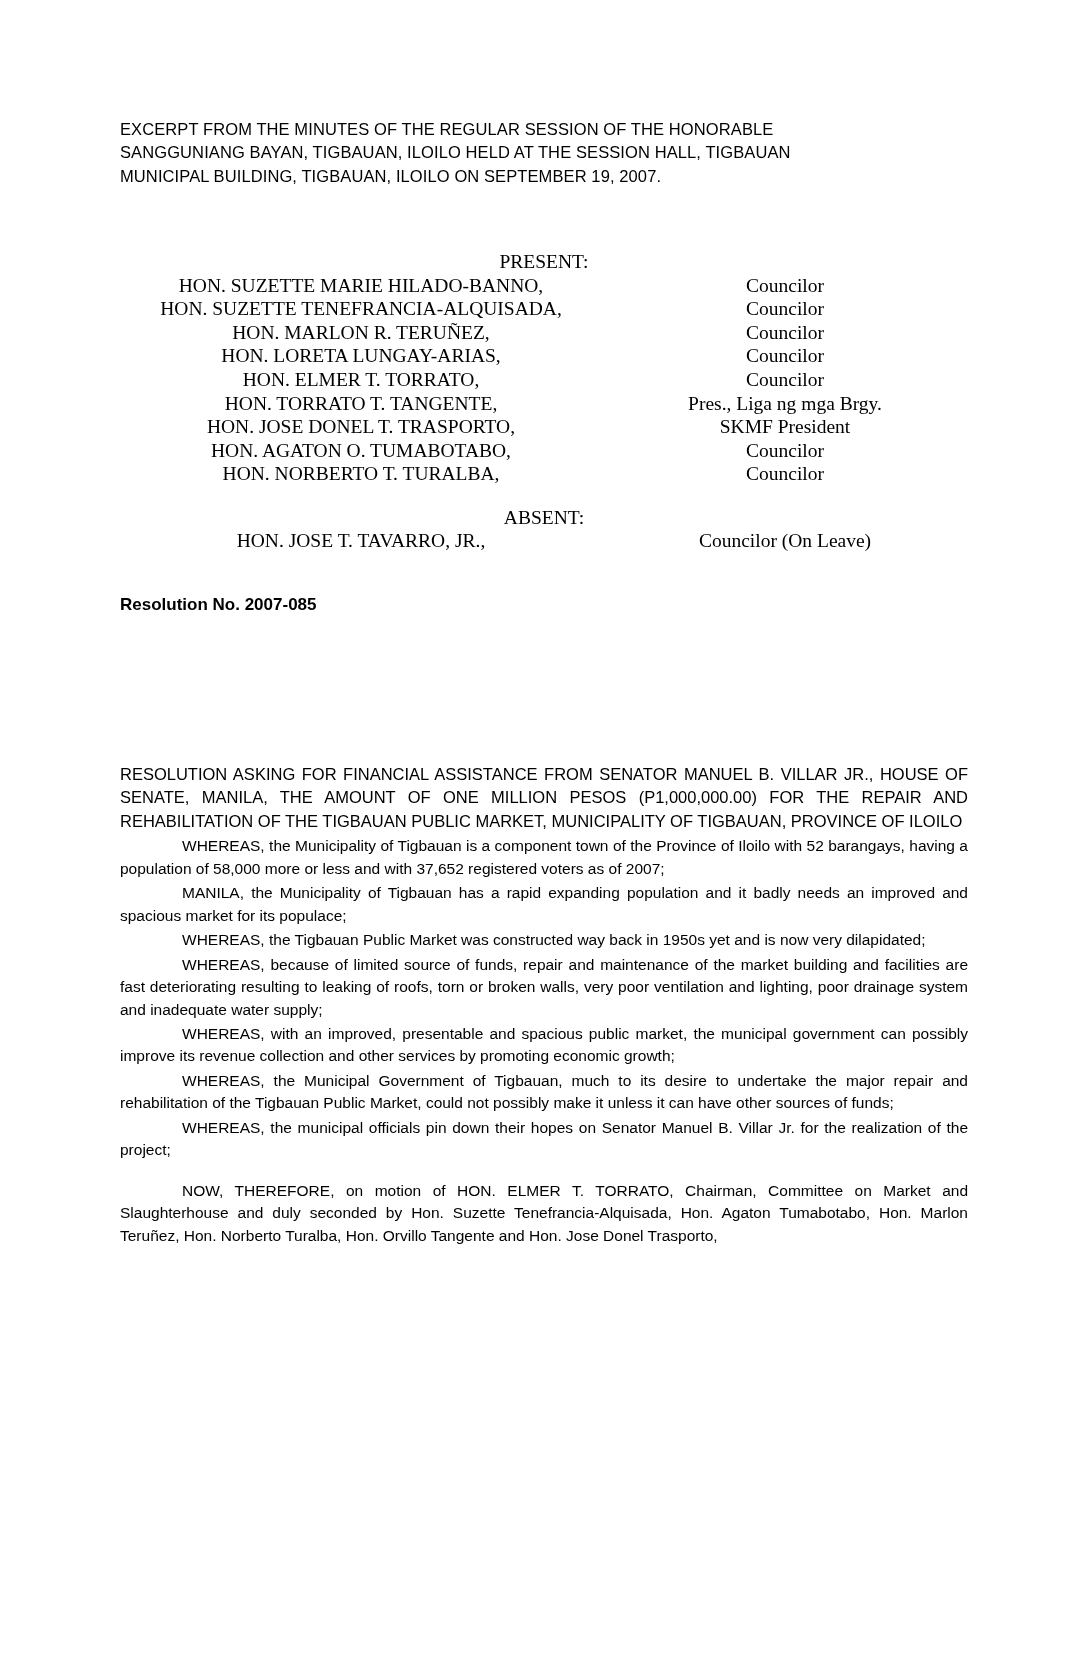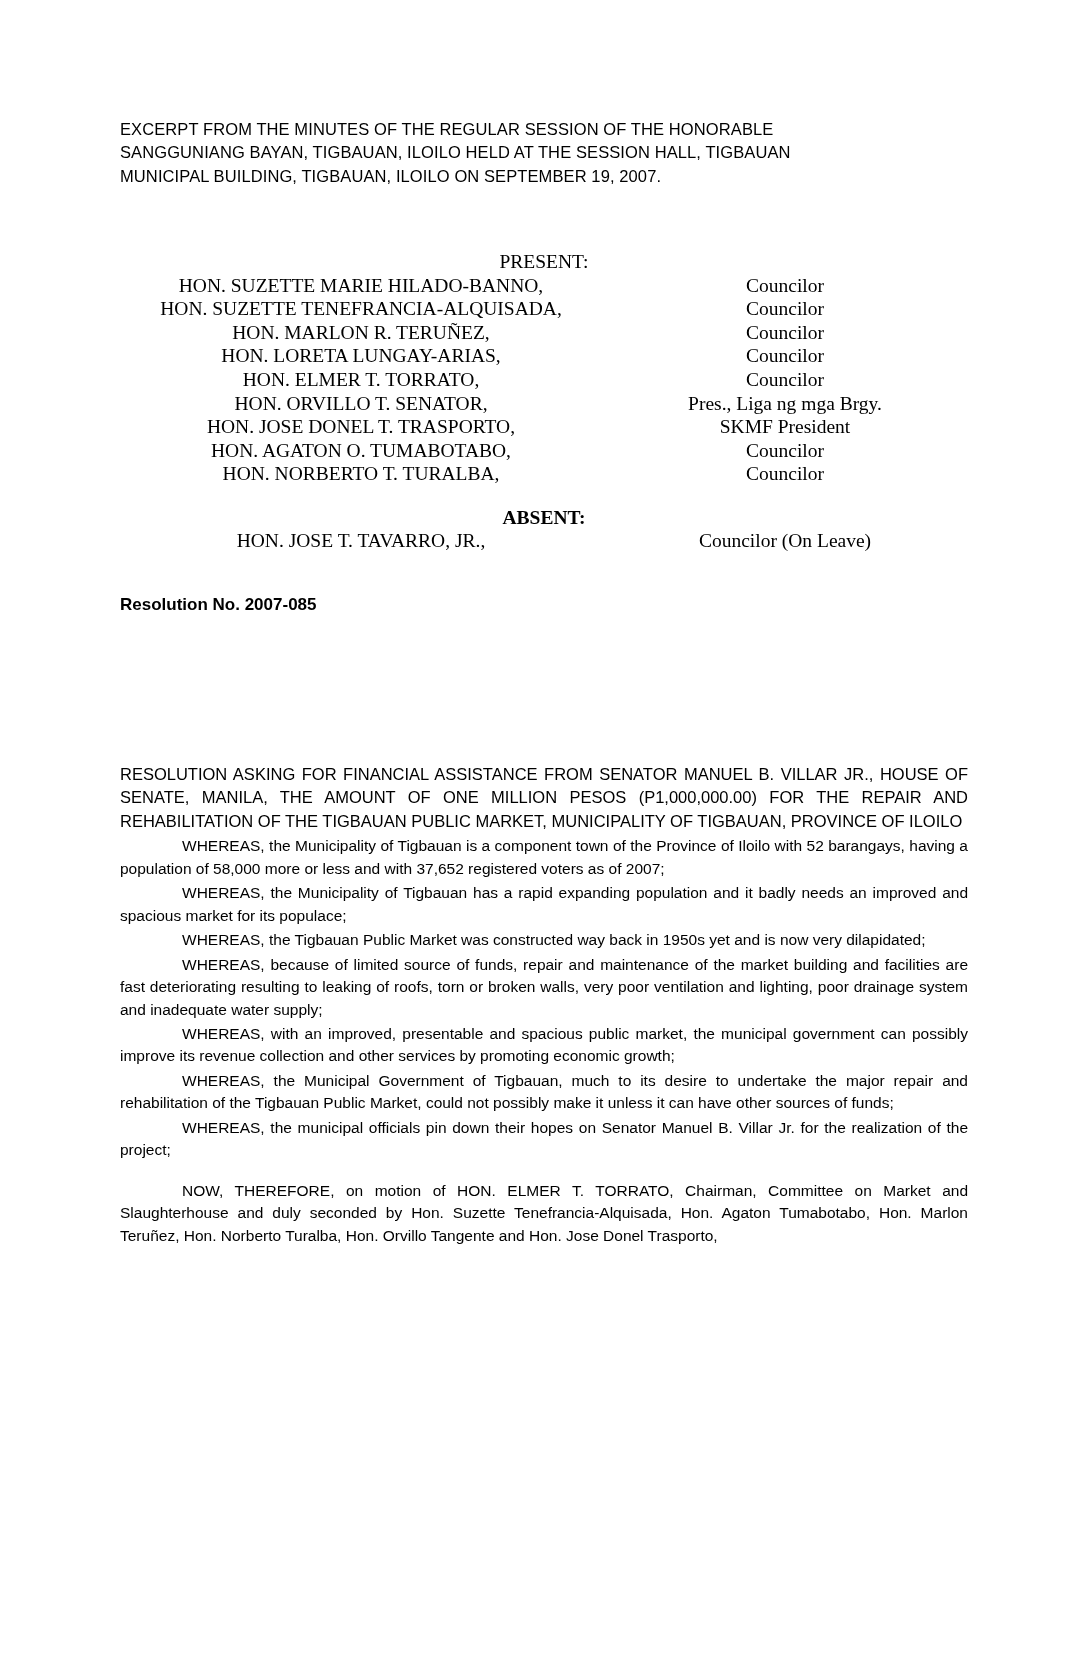--- a/index.html
+++ b/index.html
@@ -55,21 +55,20 @@
   .att-name {
     width: 482px;
     flex: 0 0 482px;
   }
   .att-role {
     flex: 1 1 auto;
   }
   .absent-label {
     display: block;
     margin-top: 20px;
-    font-weight: bold;
   }
   .reso-title {
     text-align: left;
     font-family: "Liberation Sans", sans-serif;
     font-weight: bold;
     font-size: 17px;
     margin-top: 42px;
   }
   .spacer-2 { height: 148px; }
   .reso-subject {
@@ -126,21 +125,21 @@
     </div>
     <div class="att-row">
       <span class="att-name">HON. LORETA LUNGAY-ARIAS,</span>
       <span class="att-role">Councilor</span>
     </div>
     <div class="att-row">
       <span class="att-name">HON. ELMER T. TORRATO,</span>
       <span class="att-role">Councilor</span>
     </div>
     <div class="att-row">
-      <span class="att-name">HON. ORVILLO T. SENATOR,</span>
+      <span class="att-name">HON. TORRATO T. TANGENTE,</span>
       <span class="att-role">Pres., Liga ng mga Brgy.</span>
     </div>
     <div class="att-row">
       <span class="att-name">HON. JOSE DONEL T. TRASPORTO,</span>
       <span class="att-role">SKMF President</span>
     </div>
     <div class="att-row">
       <span class="att-name">HON. AGATON O. TUMABOTABO,</span>
       <span class="att-role">Councilor</span>
     </div>
@@ -156,21 +155,21 @@
     </div>
   </div>
 
   <div class="reso-title">Resolution No. 2007-085</div>
 
   <div class="spacer-2"></div>
 
   <div class="reso-subject">RESOLUTION ASKING FOR FINANCIAL ASSISTANCE FROM SENATOR MANUEL B. VILLAR JR., HOUSE OF SENATE, MANILA, THE AMOUNT OF ONE MILLION PESOS (P1,000,000.00) FOR THE REPAIR AND REHABILITATION OF THE TIGBAUAN PUBLIC MARKET, MUNICIPALITY OF TIGBAUAN, PROVINCE OF ILOILO</div>
 
   <div class="body-text">WHEREAS, the Municipality of Tigbauan is a component town of the Province of Iloilo with 52 barangays, having a population of 58,000 more or less   and with 37,652 registered voters as of 2007;</div>
-  <div class="body-text">WHEREAS, the Municipality of Tigbauan has a rapid expanding population and it badly needs an improved and spacious market for its populace;</div>
+  <div class="body-text">MANILA, the Municipality of Tigbauan has a rapid expanding population and it badly needs an improved and spacious market for its populace;</div>
   <div class="body-text">WHEREAS, the Tigbauan Public Market was constructed way back in 1950s yet and is now very dilapidated;</div>
   <div class="body-text">WHEREAS, because of limited source of funds, repair and maintenance of the market building and facilities are fast deteriorating resulting to leaking of roofs, torn or broken walls, very poor ventilation and lighting, poor drainage system and inadequate water supply;</div>
   <div class="body-text">WHEREAS, with an improved, presentable and spacious public market, the municipal government can possibly improve its revenue collection and other services by promoting economic growth;</div>
   <div class="body-text">WHEREAS, the Municipal Government of Tigbauan, much to its desire to undertake the major repair and rehabilitation of the Tigbauan Public Market, could not possibly make it unless it can have other sources of funds;</div>
   <div class="body-text">WHEREAS, the municipal officials pin down their hopes on Senator Manuel B. Villar Jr.  for the realization of the project;</div>
   <div class="body-text last">NOW, THEREFORE, on motion of HON. ELMER T. TORRATO, Chairman, Committee on Market and Slaughterhouse and duly seconded by   Hon. Suzette Tenefrancia-Alquisada,   Hon. Agaton Tumabotabo, Hon. Marlon Teruñez, Hon. Norberto Turalba,  Hon. Orvillo Tangente and Hon. Jose Donel Trasporto,</div>
 
 </div>
 
 </body></html>

